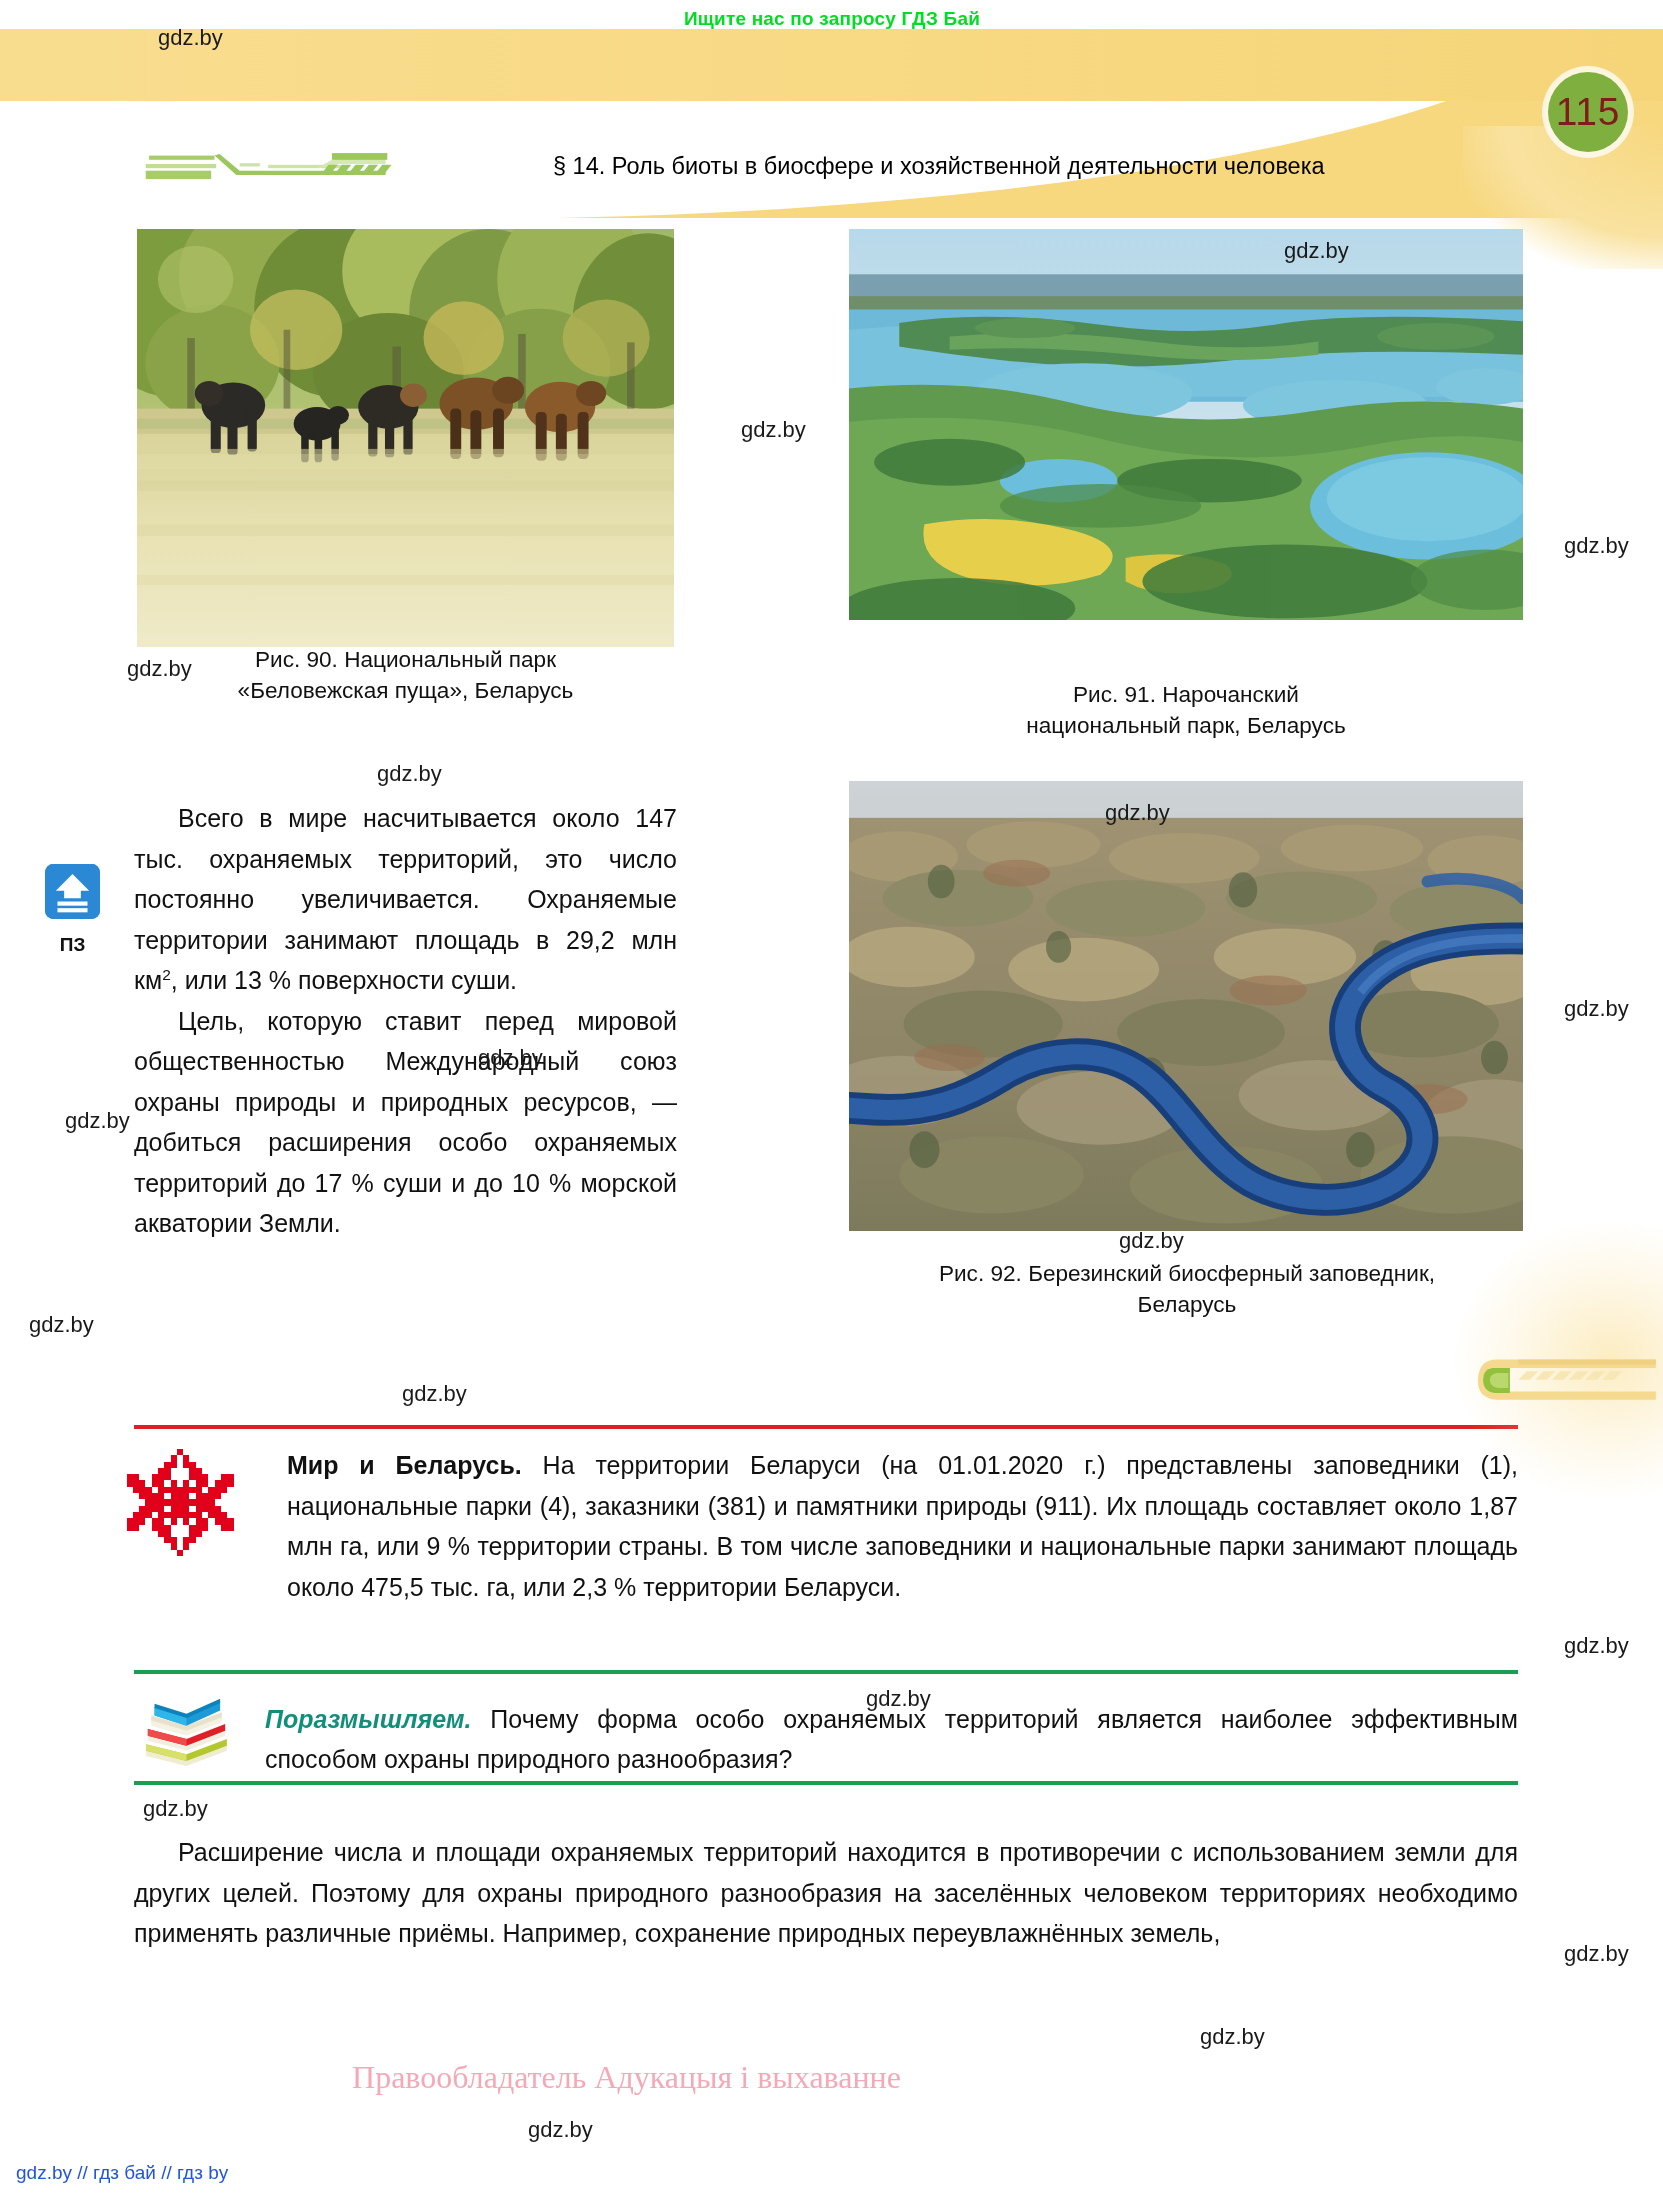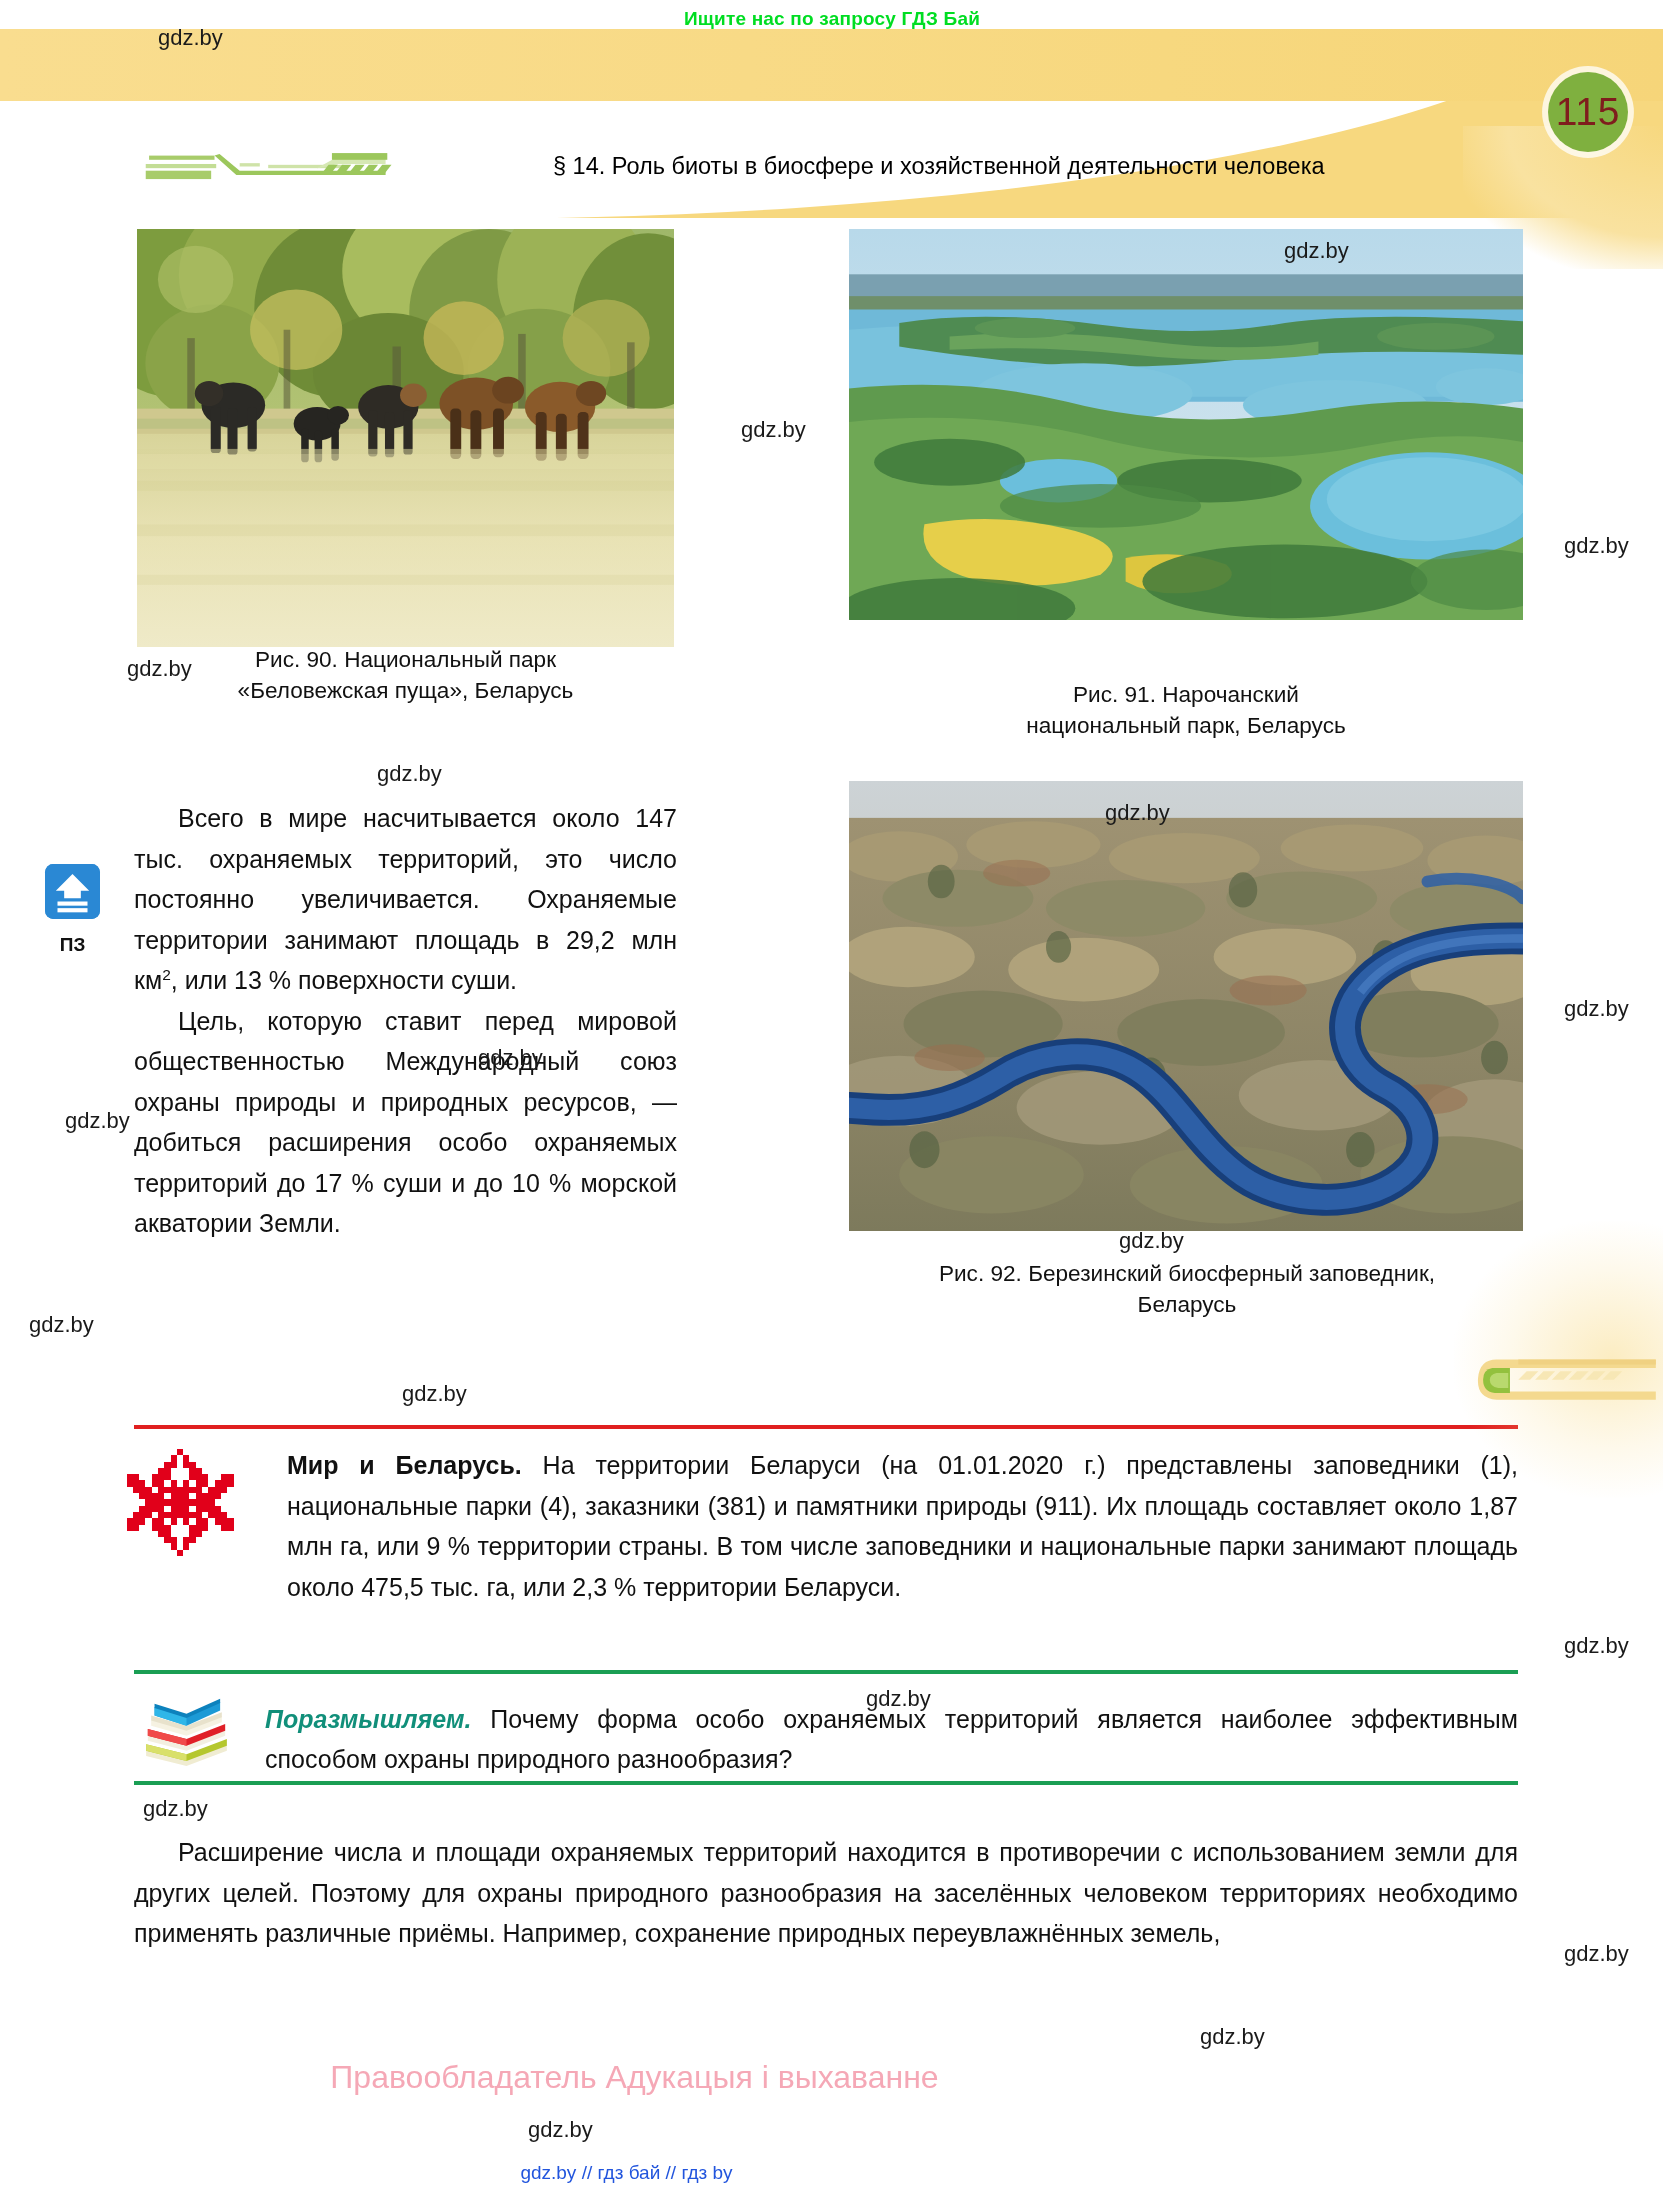--- a/index.html
+++ b/index.html
@@ -132,25 +132,25 @@
   .books-icon { position:absolute; left:141px; top:1692px; width:91px; height:74px; }
 
   .think-text {
     position:absolute; left:265px; top:1700px; width:1253px;
     font-size:25px; line-height:1.58; color:#111; text-align:justify;
   }
   .think-lead { color:#118f7a; font-weight:700; font-style:italic; }
 
   
   .copyright {
-    position:absolute; left:16px; top:2059px; width:1237px; text-align:center;
-    font-size:32px; color:#f5a8b6; white-space:nowrap;
+    position:absolute; left:8px; top:2059px; width:1237px; text-align:center;
+    font-size:32px; color:#f5a8b6; white-space:nowrap;font-family:Liberation Serif, serif;
   }
   .footer-links {
-    position:absolute; left:8px; top:2162px; width:1237px; text-align:center;
+    position:absolute; left:16px; top:2162px; width:1237px; 
     font-size:19px; color:#2255dd;
   }
 
   
   .bot-orn { position:absolute; right:8.4px; bottom:155px; width:210px; height:109px; }
   .bot-orn-glow {
     position:absolute; right:0; bottom:92px; width:210px; height:277px;
     background: radial-gradient(ellipse at 75% 50%, rgba(249,221,143,0.55) 0%, rgba(249,221,143,0.18) 45%, rgba(255,255,255,0) 72%);
   }
 </style>

